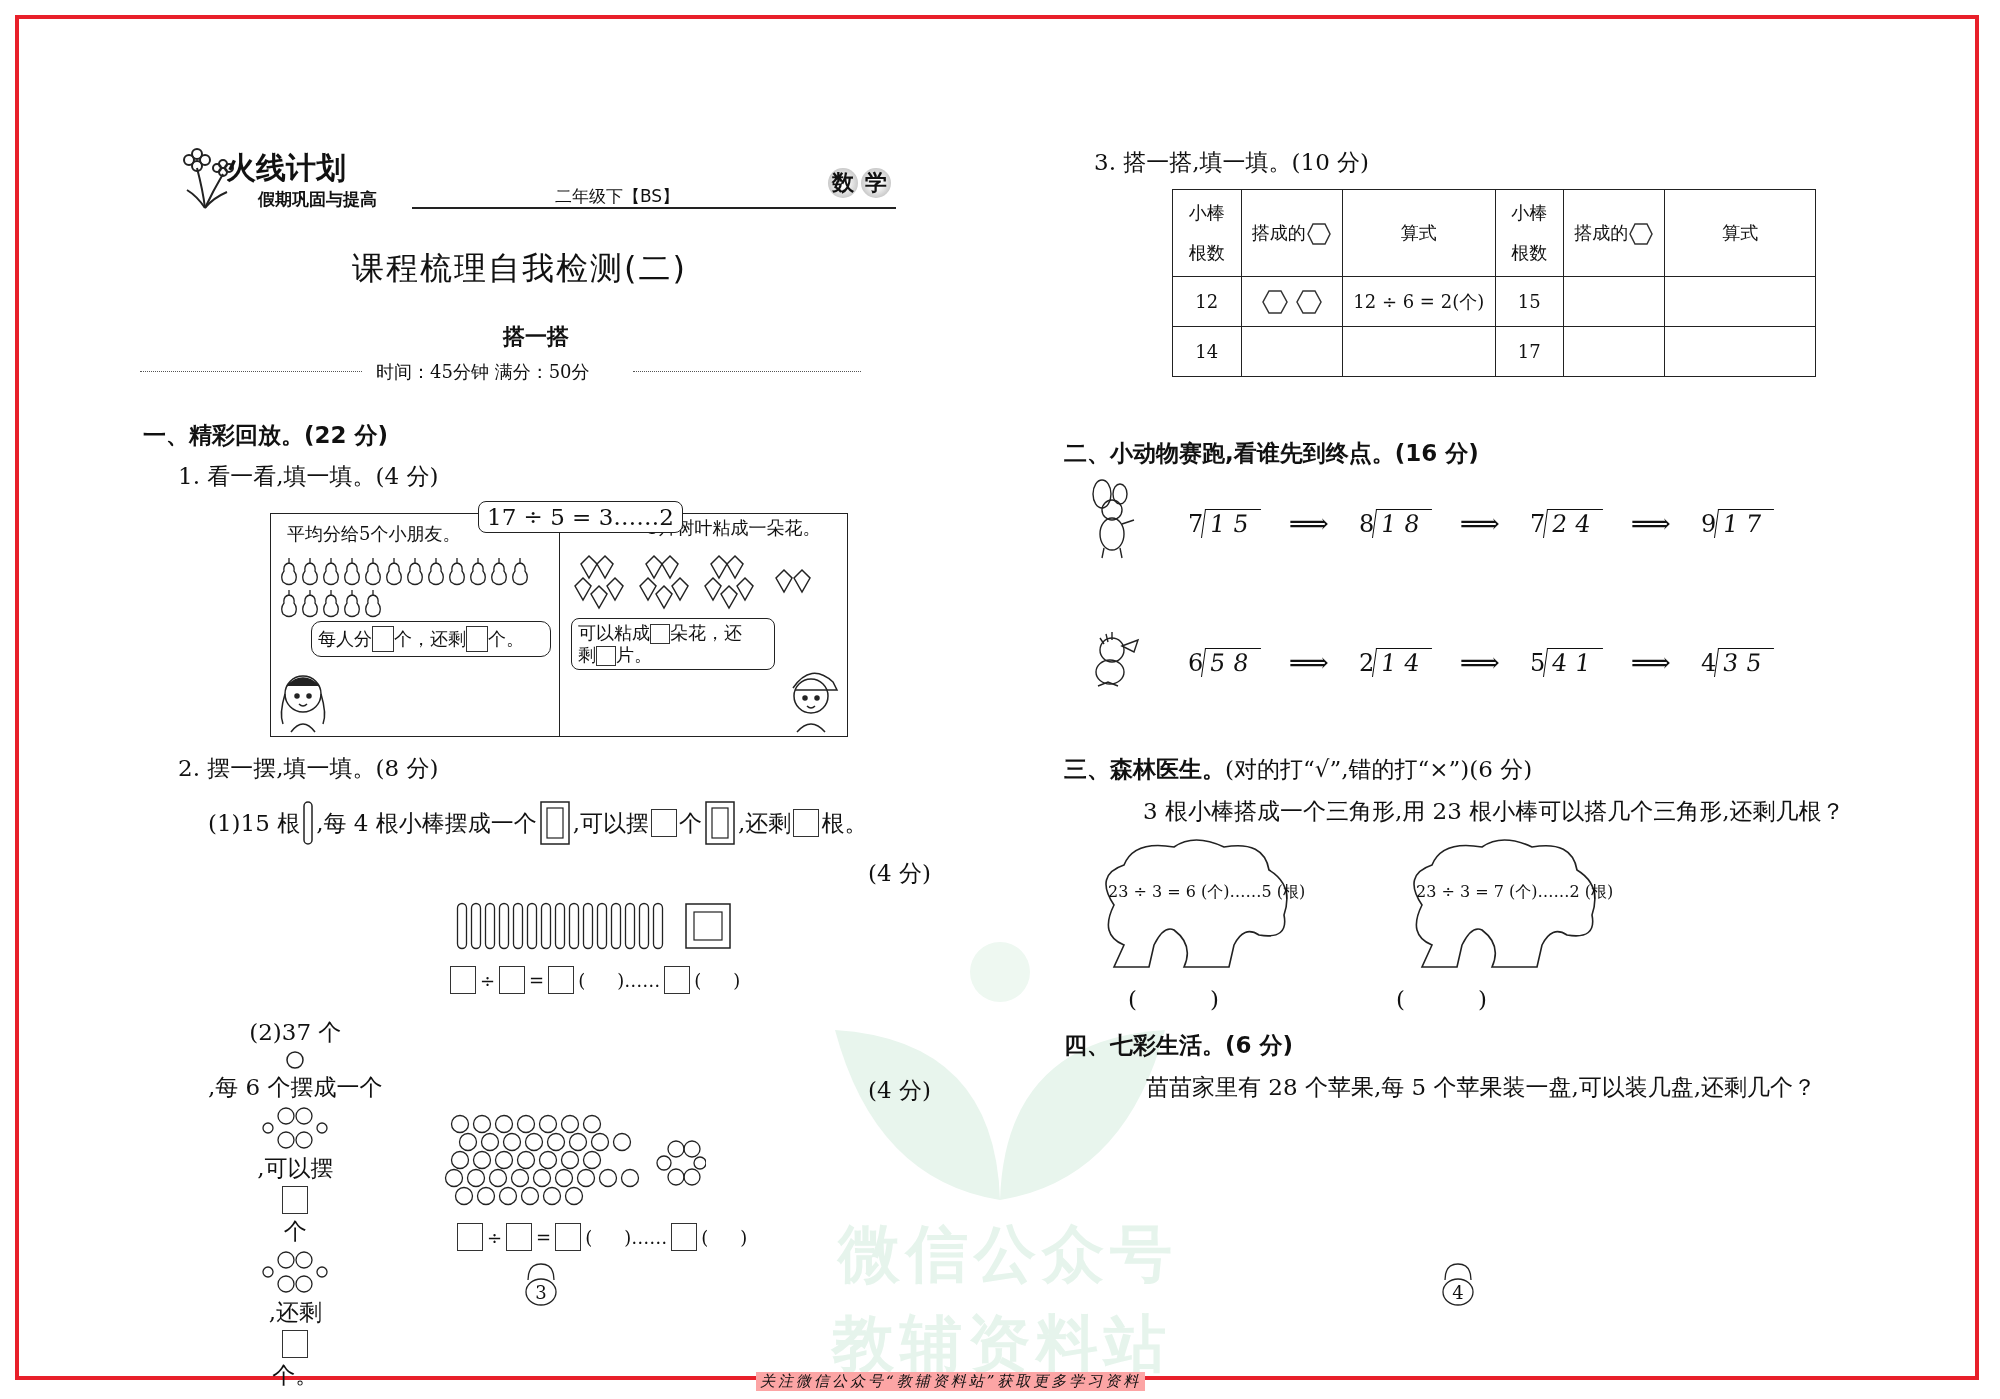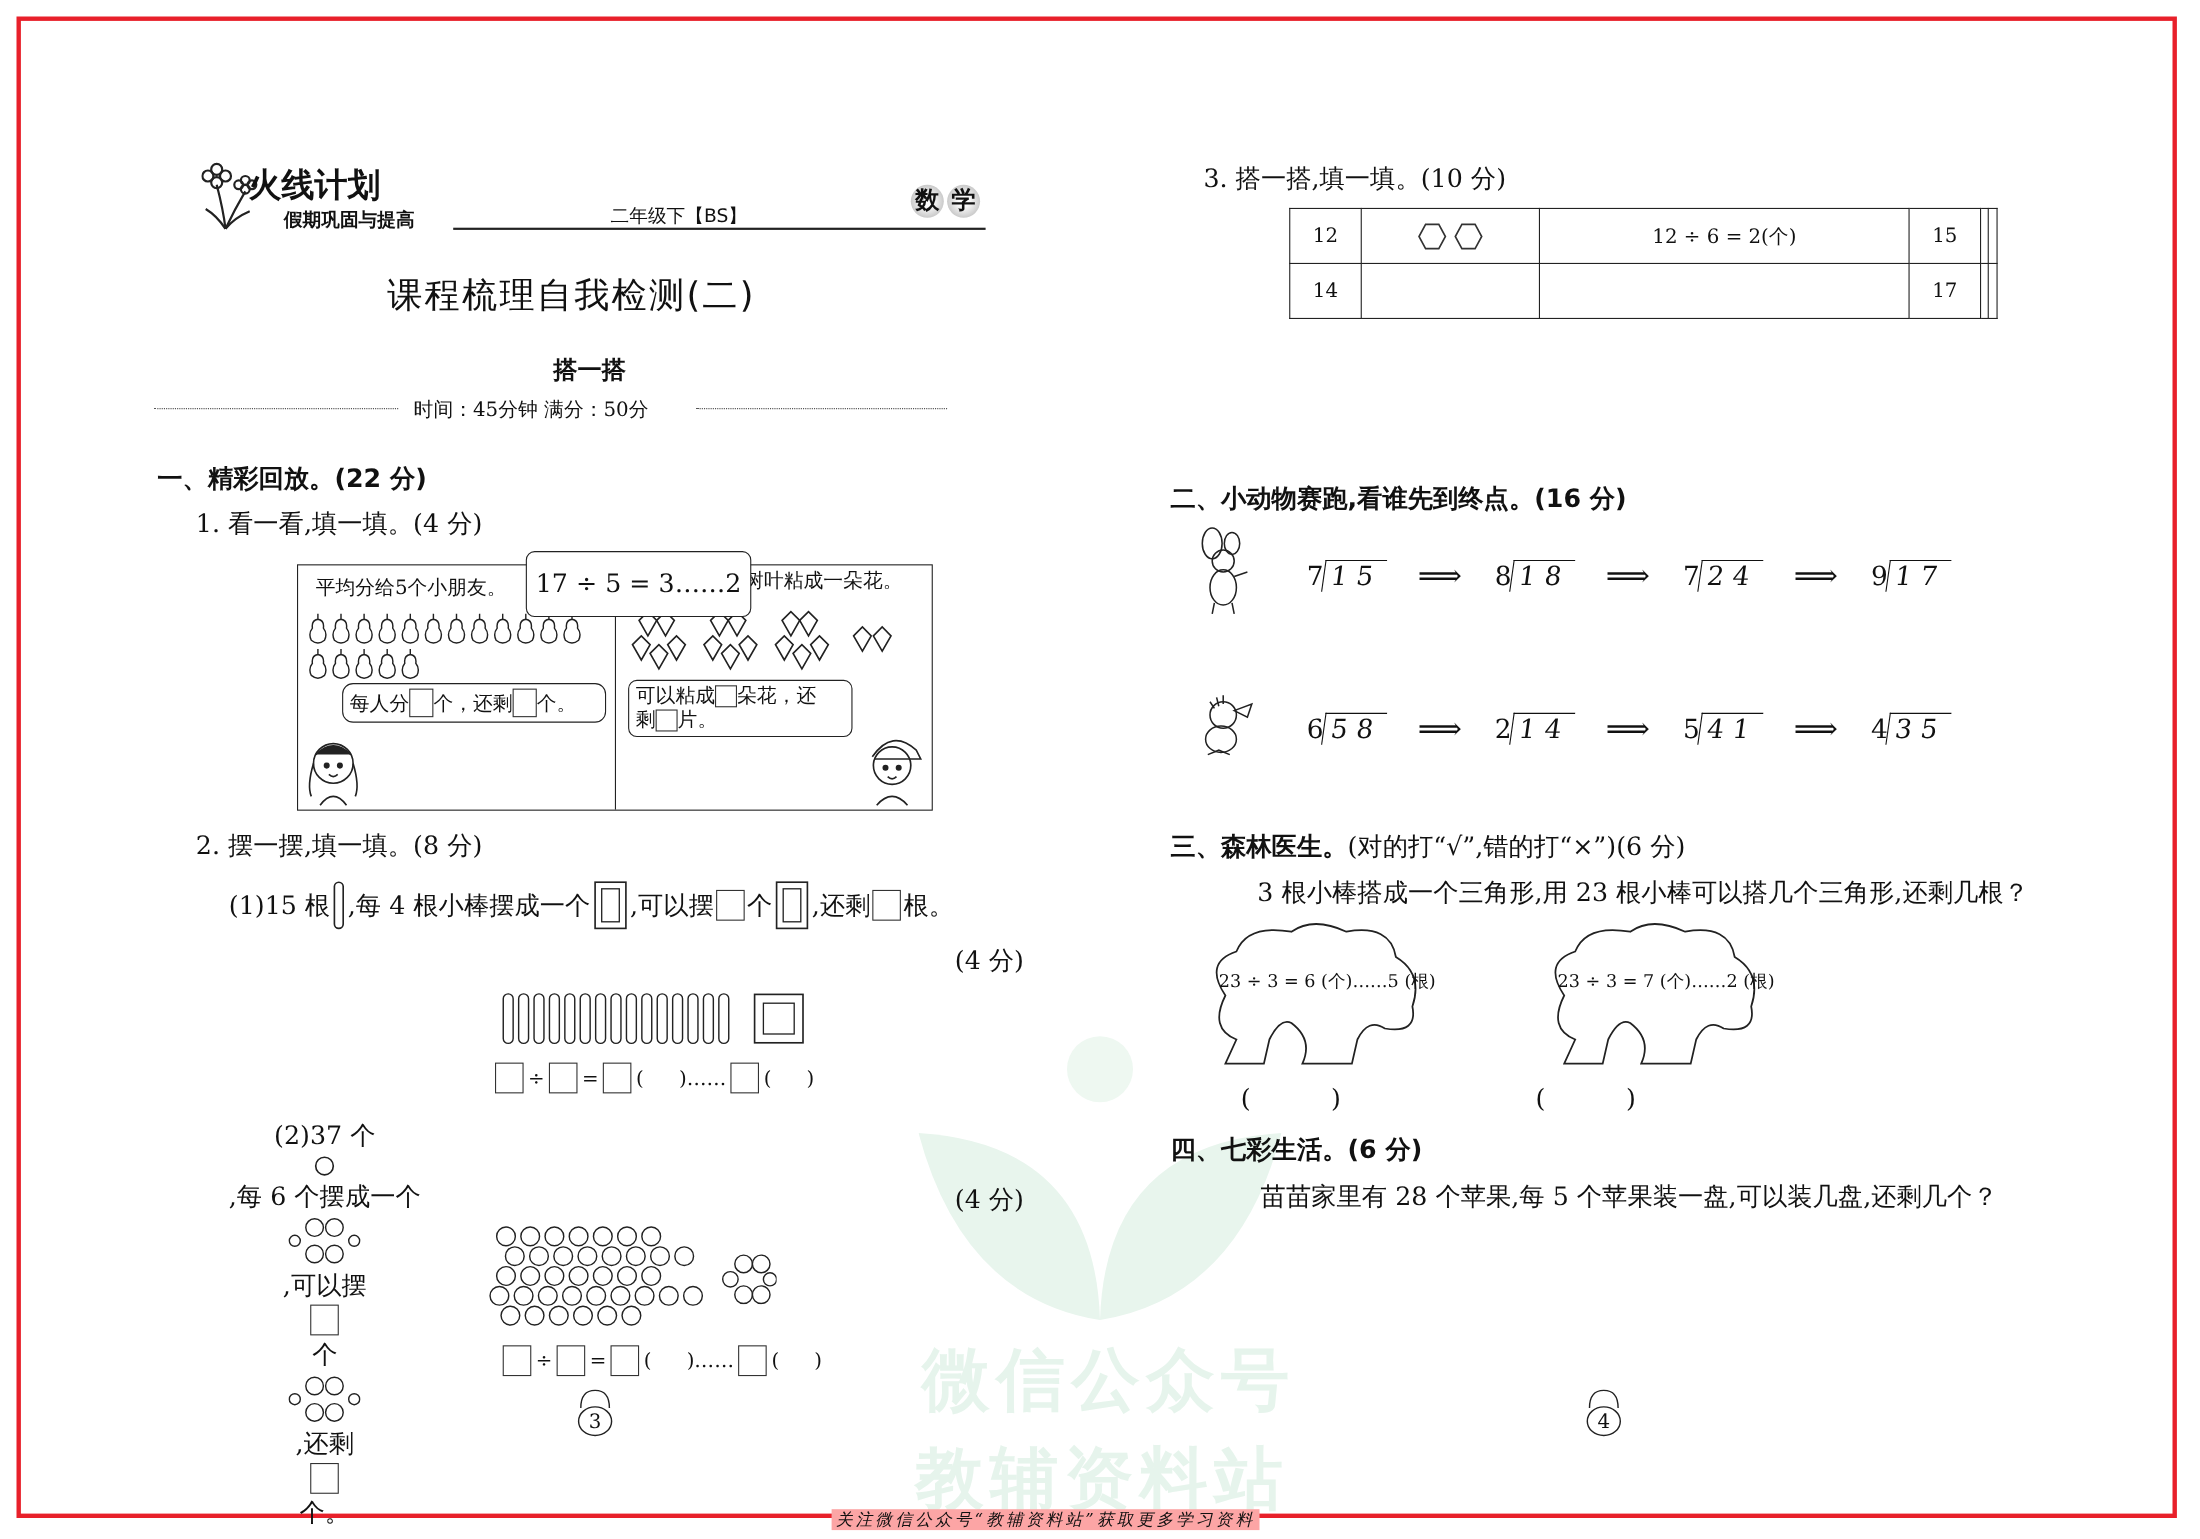--- a/index.html
+++ b/index.html
@@ -194,21 +194,21 @@
     <g fill="none" stroke="#222" stroke-width="1.5">
         <circle cx="30" cy="36" r="17"></circle>
         <path d="M12 28 Q30 2 52 22 L56 30 L14 30"></path>
         <circle cx="24" cy="38" r="2" fill="#222"></circle>
         <circle cx="36" cy="38" r="2" fill="#222"></circle>
         <path d="M26 46 Q30 50 34 46"></path>
         <path d="M16 72 Q30 56 44 72"></path>
       </g>
   </svg>
 </div>
-<div class="abs t20" style="left:478px; top:501px; padding:16px 8px; border:1.5px solid #222; border-radius:8px; background:#fff;">17 ÷ 5 = 3……2</div>
+<div class="abs t20" style="left:478px; top:501px; padding:2px 8px; border:1.5px solid #222; border-radius:8px; background:#fff;">17 ÷ 5 = 3……2</div>
 
 <div class="abs t20" style="left:178px; top:753px;">2. 摆一摆,填一填。(8 分)</div>
 <div class="abs t20" style="left:208px; top:800px; display:flex; align-items:center; gap:2px; white-space:nowrap;">
   <span>(1)15 根</span>
   <svg width="12" height="46">
       <rect x="2" y="2" width="8" height="42" rx="4" fill="none" stroke="#222" stroke-width="1.5"></rect>
     </svg>
   <span>,每 4 根小棒摆成一个</span>
   <svg width="32" height="46">
       <rect x="2" y="2" width="28" height="42" fill="none" stroke="#222" stroke-width="1.5"></rect>
@@ -480,20 +480,34 @@
         <path d="M8 18 Q8 2 21 2 Q34 2 34 18"></path>
         <ellipse cx="21" cy="30" rx="15" ry="13" fill="#fff"></ellipse>
       </g>
     </svg>
   <div class="abs t18" style="left:0; top:20px; width:42px; text-align:center;">3</div>
 </div>
 
 <div class="abs t20" style="left:1094px; top:147px;">3. 搭一搭,填一填。(10 分)</div>
 <table class="t3">
   <tbody>
+      <tr class="head">
+    <td style="width:64px;"><span style="white-space:pre-line;">小棒
+根数</span></td>
+    <td style="width:96px;"><span>搭成的</span><svg class="hex" width="26" height="24" viewBox="0 0 26 24">
+            <polygon points="7,2 19,2 24,12 19,22 7,22 2,12" fill="none" stroke="#333" stroke-width="1.5"></polygon>
+          </svg></td>
+    <td style="width:146px;">算式</td>
+    <td style="width:64px;"><span style="white-space:pre-line;">小棒
+根数</span></td>
+    <td style="width:96px;"><span>搭成的</span><svg class="hex" width="26" height="24" viewBox="0 0 26 24">
+            <polygon points="7,2 19,2 24,12 19,22 7,22 2,12" fill="none" stroke="#333" stroke-width="1.5"></polygon>
+          </svg></td>
+    <td style="width:144px;">算式</td>
+  </tr>
   <tr>
     <td>12</td>
     <td>
       <svg class="hex" width="28" height="26" viewBox="0 0 28 26">
             <polygon points="8,2 20,2 26,13 20,24 8,24 2,13" fill="none" stroke="#333" stroke-width="1.5"></polygon>
           </svg>
       <svg class="hex" width="28" height="26" viewBox="0 0 28 26">
             <polygon points="8,2 20,2 26,13 20,24 8,24 2,13" fill="none" stroke="#333" stroke-width="1.5"></polygon>
           </svg>
     </td>

